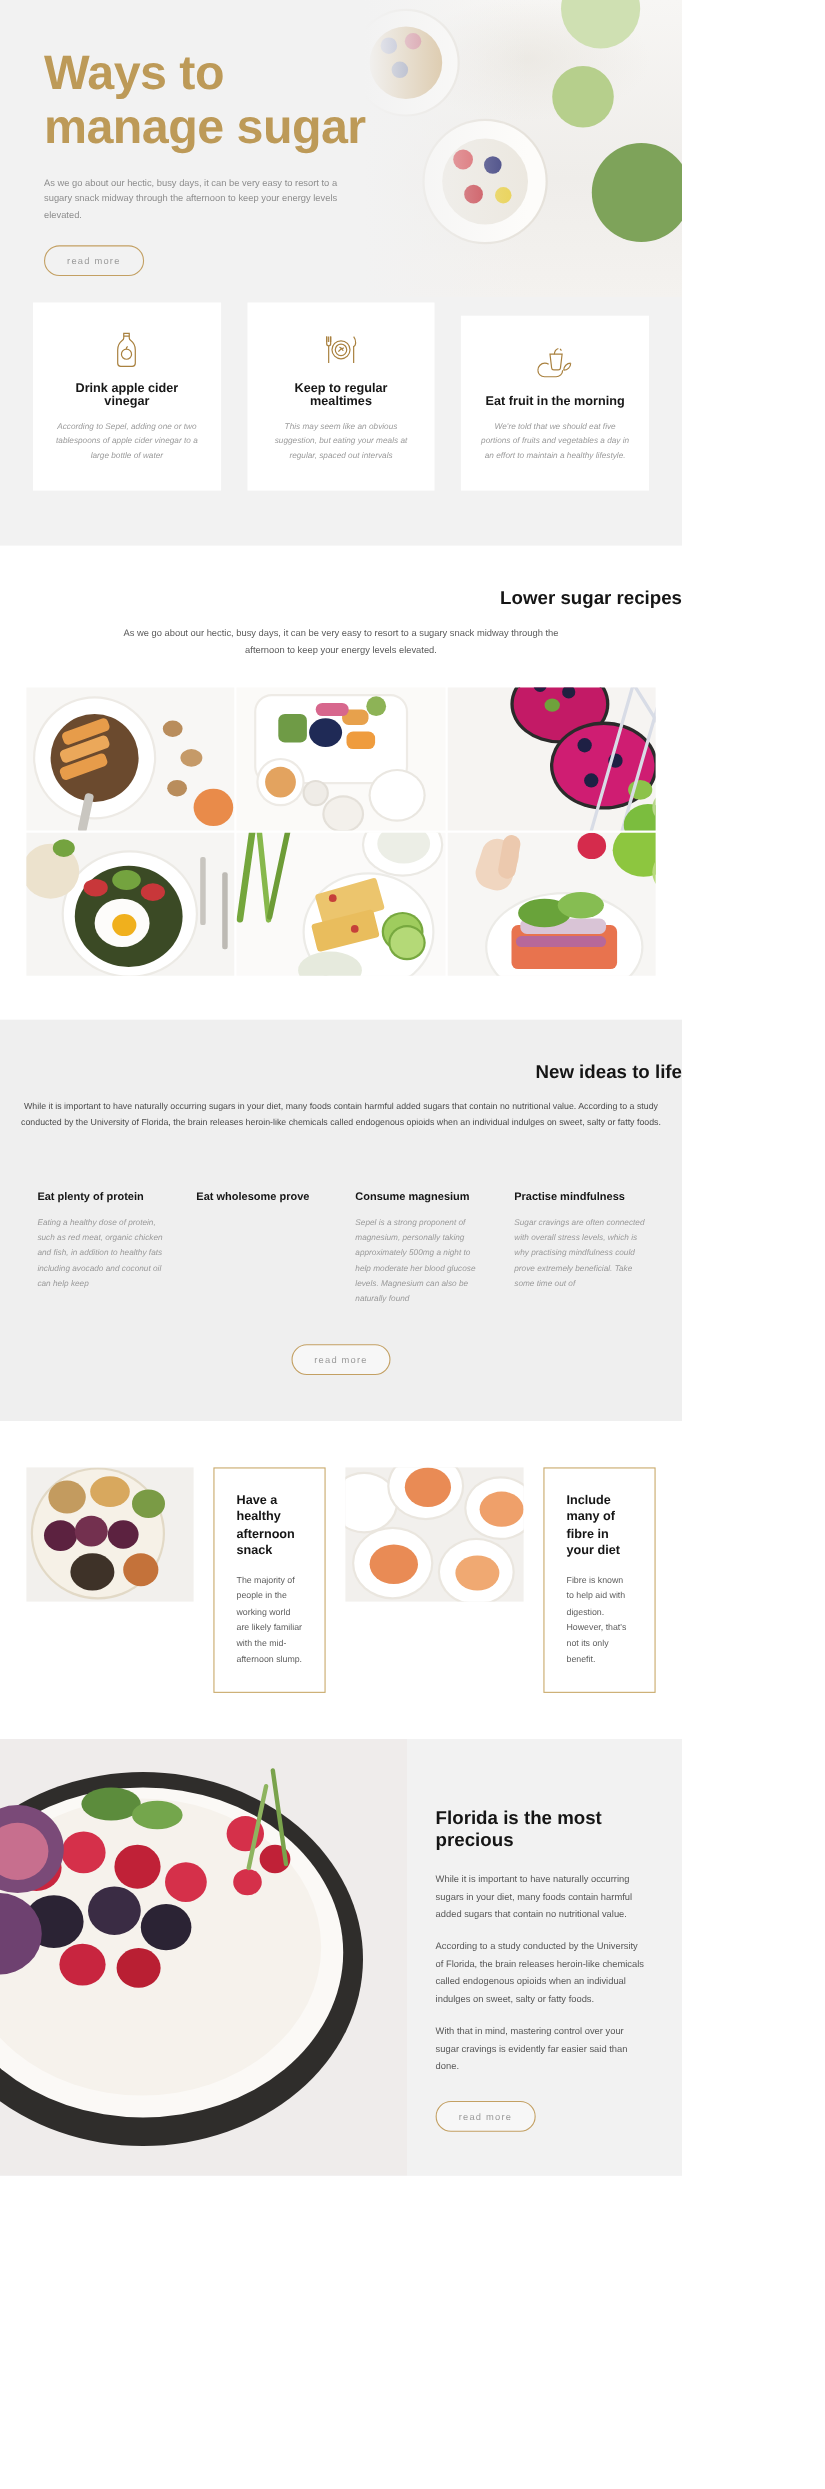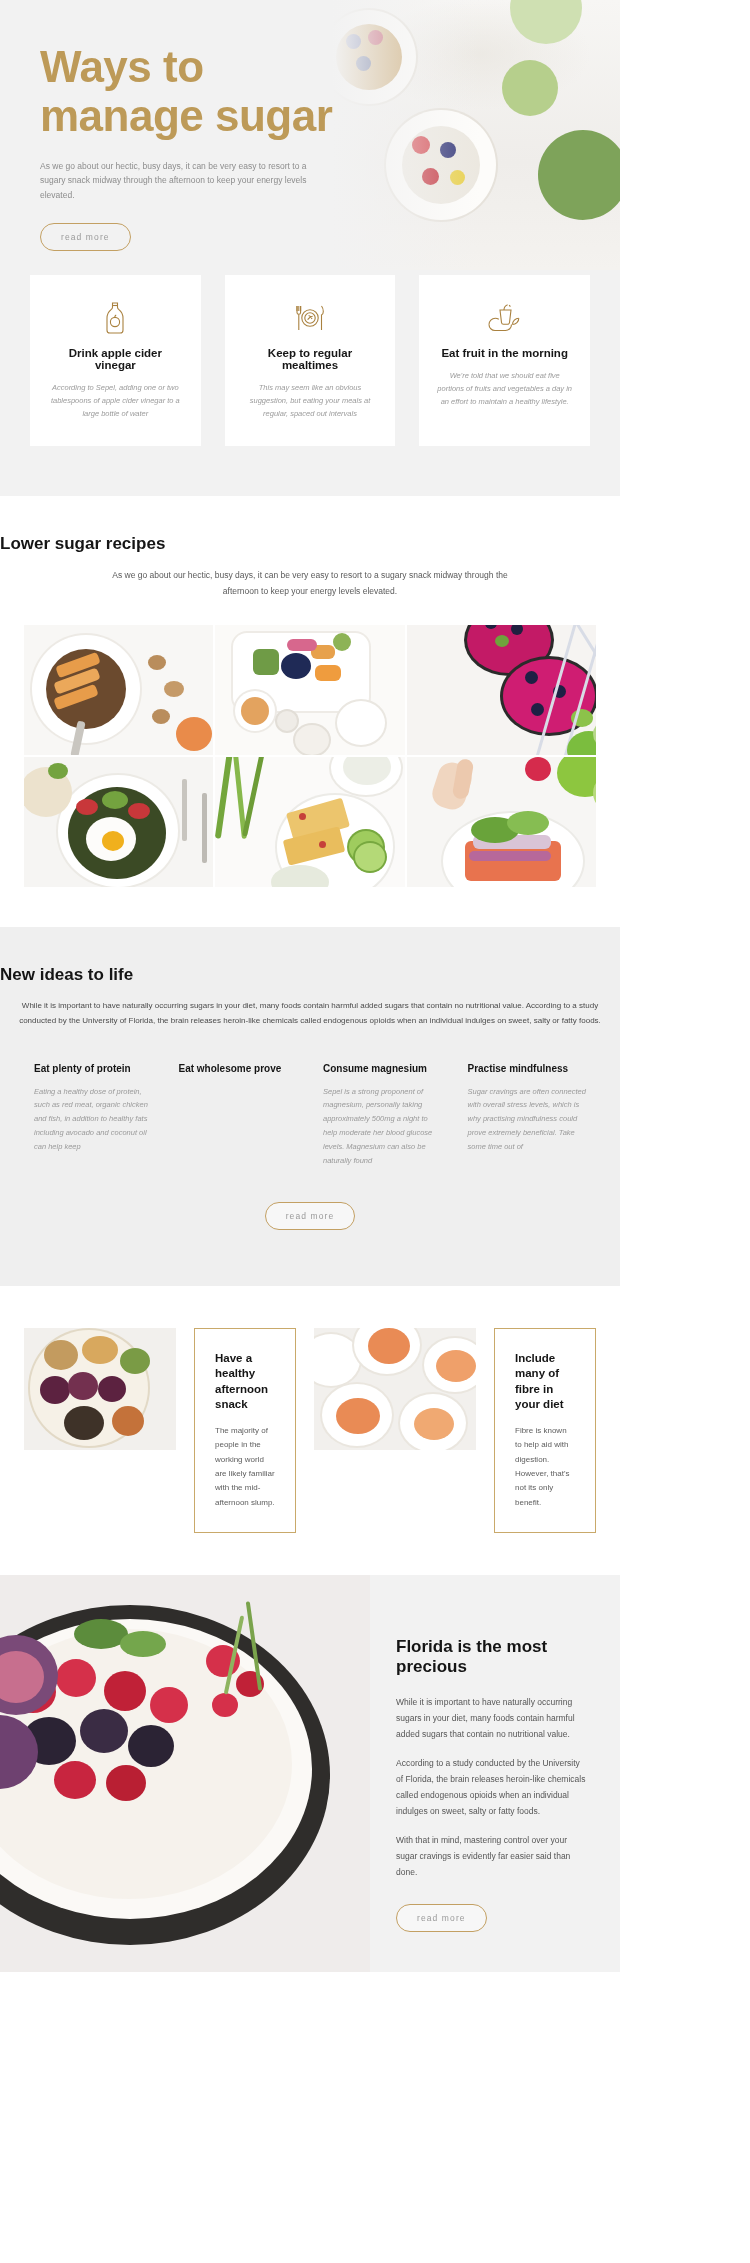--- a/index.html
+++ b/index.html
@@ -58,55 +58,55 @@
   .cards-band {
     position:relative;
     background:#f2f2f2;
     padding:0 0 50px 0;
     margin-top:-165px;
     z-index:6;
   }
   .cards-row {
     display:flex; gap:24px;
     padding:0 30px;
-    position:relative; z-index:7;
+    position:relative; z-index:7;align-items:flex-end;
   }
   .info-card {
     flex:1; background:#ffffff;
     padding:26px 18px 26px;
     text-align:center;
     min-height:122px;
   }
   .card-icon { height:34px; margin-bottom:12px; display:flex; align-items:center; justify-content:center; }
   .card-icon svg { display:block; }
   .info-card h3 { font-size:11.5px; font-weight:700; color:#171717; margin-bottom:10px; }
   .info-card p { font-size:7.5px; line-height:1.75; color:#9b9b9b; font-style:italic; }
 
   
   .recipes { background:#ffffff; padding:38px 0 40px; }
-  .sec-title { text-align:left; font-size:17px; font-weight:700; color:#151515; }
+  .sec-title { text-align:right; font-size:17px; font-weight:700; color:#151515; }
   .sec-lead {
     text-align:center; margin:14px auto 0; max-width:430px;
     font-size:8.5px; line-height:1.8; color:#5a5a5a;
   }
   .photo-grid {
     display:grid; grid-template-columns:repeat(3,1fr);
     gap:2px; padding:0 24px; margin-top:26px;
   }
   .photo-cell { height:130px; position:relative; overflow:hidden; background:#f4f3f1; }
 
   
-  .ideas { background:#efefef; padding:38px 0 56px; }
+  .ideas { background:#efefef; padding:38px 0 42px; }
   .ideas-lead {
     text-align:center; margin:14px auto 0; max-width:600px;
     font-size:8px; line-height:1.85; color:#4b4b4b;
   }
   .ideas-cols {
     display:grid; grid-template-columns:repeat(4,1fr);
-    gap:26px; padding:0 34px; margin-top:34px;
+    gap:26px; padding:0 34px; margin-top:54px;
   }
   .idea h4 { font-size:10px; font-weight:700; color:#151515; margin-bottom:11px; }
   .idea p { font-size:7.5px; line-height:1.85; color:#9a9a9a; font-style:italic; }
   .ideas-cta { text-align:center; margin-top:34px; }
   .ideas-cta .btn-outline { margin-top:0; background:#f7f7f7; }
 
   
   .quotes { background:#ffffff; padding:42px 0 42px; }
   .quotes-row { display:flex; gap:18px; padding:0 24px; align-items:stretch; }
   .q-photo { width:152px; height:122px; background:#f2f0ed; position:relative; overflow:hidden; flex:0 0 152px; }

